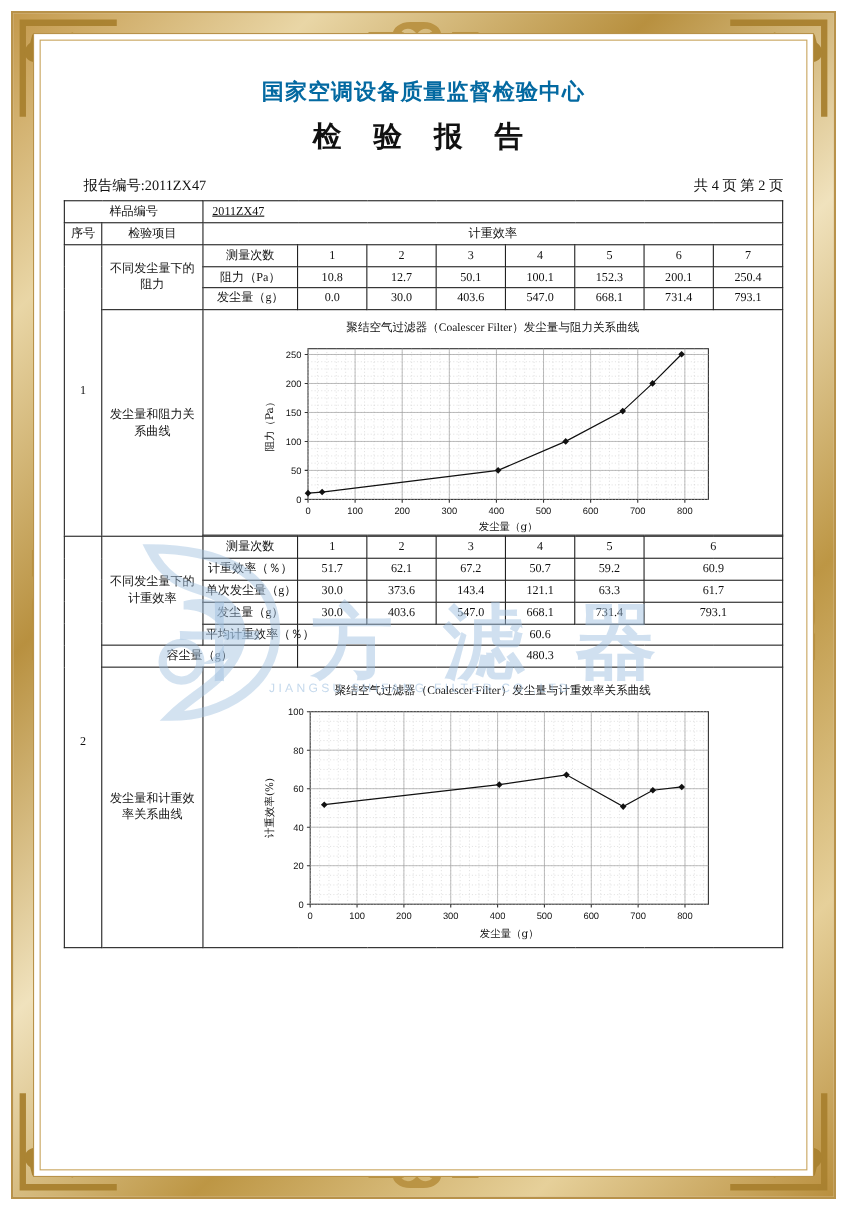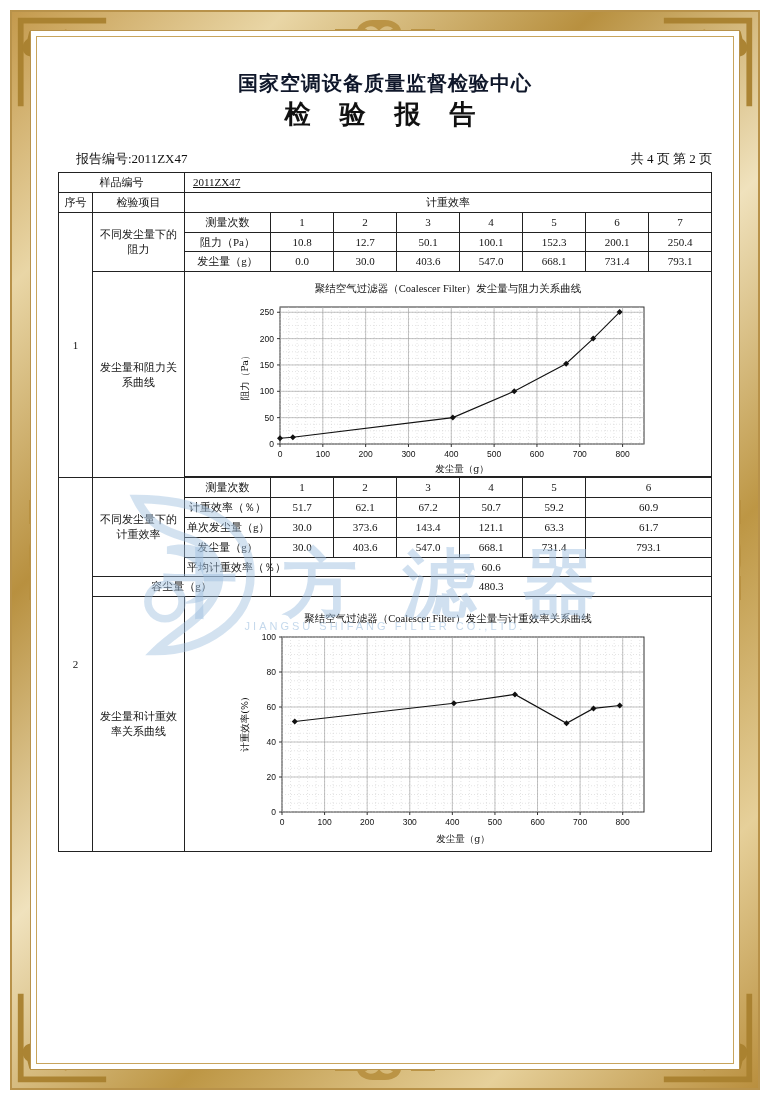--- a/index.html
+++ b/index.html
@@ -42,26 +42,26 @@
   .orn.br{right:14px;bottom:14px;transform:scale(-1,-1);}
   .ornside{position:absolute;color:#b8903f;opacity:.9;}
   .ornside.top{left:50%;top:16px;transform:translateX(-50%);}
   .ornside.bottom{left:50%;bottom:16px;transform:translateX(-50%) scaleY(-1);}
   .ornside.left{left:16px;top:50%;transform:translateY(-50%);}
   .ornside.right{right:16px;top:50%;transform:translateY(-50%) scaleX(-1);}
 
   
   .title1{
     text-align:center;font-size:20px;font-weight:bold;letter-spacing:1px;
-    margin-top:26px;color:#0f172a;
+    margin-top:26px;color:#0369a1;
     font-family:"DejaVu Serif", serif;
   }
   .title2{
     text-align:center;font-size:26px;font-weight:bold;letter-spacing:10px;
-    color:#111;
+    margin-top:10px;color:#111;
     font-family:"DejaVu Serif", serif;
   }
   .meta-row{
     display:flex;justify-content:space-between;align-items:flex-end;
     margin:18px 14px 4px 32px;font-size:13px;color:#111;
   }
   
   table.rep{
     border-collapse:collapse;width:calc(100% - 28px);margin:0 14px;
     font-size:11px;color:#111;table-layout:fixed;

